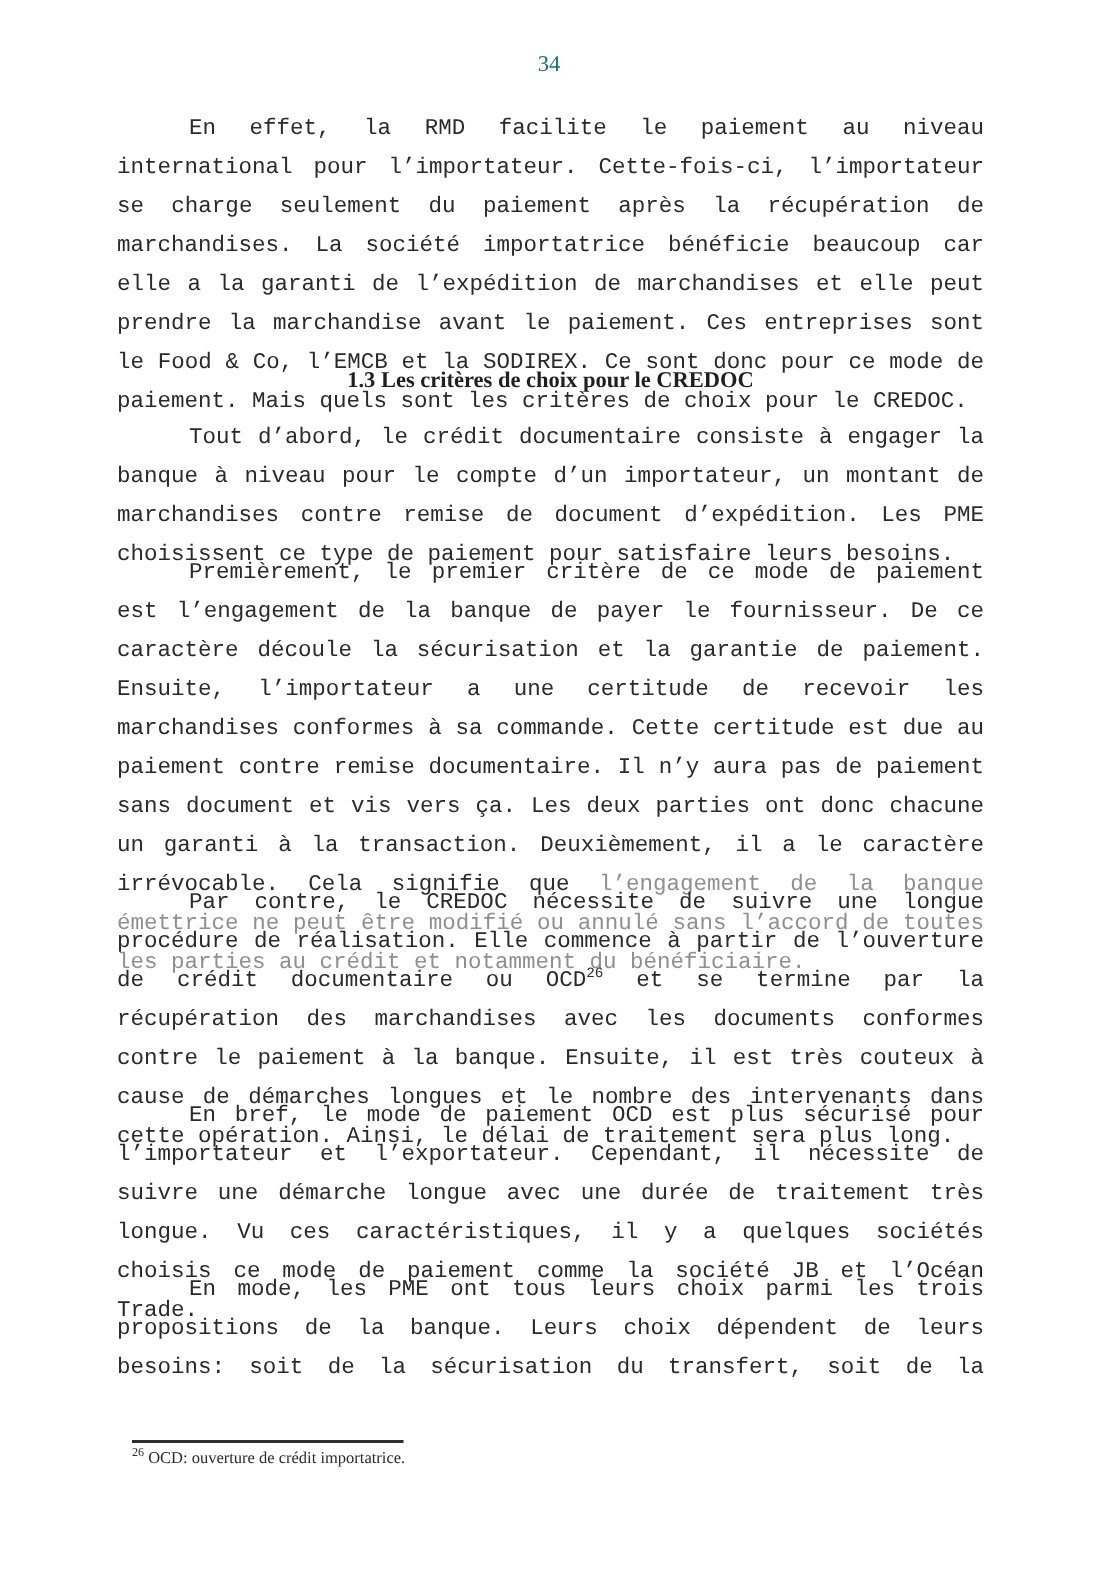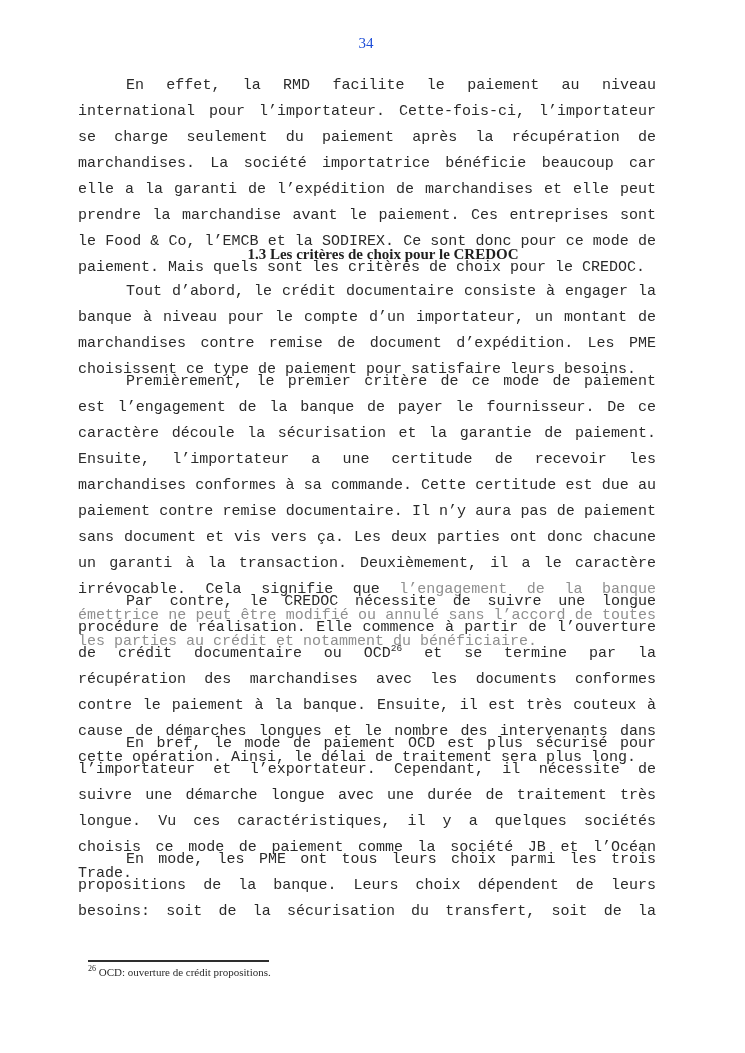--- a/index.html
+++ b/index.html
@@ -18,21 +18,21 @@
     background: #ffffff;
   }
   .page-number {
     position: absolute;
     top: 33px;
     left: 0;
     width: 732px;
     text-align: center;
     font-size: 15px;
     line-height: 20px;
-    color: #1d4ed8;
+    color: #0f766e;
   }
   .content {
     position: absolute;
     top: 73px;
     left: 78px;
     width: 578px;
   }
   .para {
     position: absolute;
     left: 0;
@@ -41,21 +41,21 @@
     font-size: 15px;
     line-height: 26px;
     text-align: justify;
     text-indent: 48px;
     color: #2a2a2a;
     hyphens: none;
     font-family: Liberation Mono, monospace;
   }
   .heading {
     position: absolute;
-    left: 16px;
+    left: 0;
     width: 578px;
     margin: 0;
     font-size: 15px;
     line-height: 26px;
     font-weight: bold;
     text-align: center;
     text-indent: 0;
     color: #1f1f1f;
   }
   .gray-text { color: #8f8f8f; }
@@ -112,15 +112,15 @@
     <p class="para" style="top:516px"><span>Par contre, le CREDOC nécessite de suivre une longue procédure de réalisation. Elle commence à partir de l’ouverture de crédit documentaire ou OCD</span><sup class="fn-ref">26</sup><span> et se termine par la récupération des marchandises avec les documents conformes contre le paiement à la banque. Ensuite, il est très couteux à cause de démarches longues et le nombre des intervenants dans cette opération. Ainsi, le délai de traitement sera plus long.</span></p>
 
     <p class="para" style="top:658px">En bref, le mode de paiement OCD est plus sécurisé pour l’importateur et l’exportateur. Cependant, il nécessite de suivre une démarche longue avec une durée de traitement très longue. Vu ces caractéristiques, il y a quelques sociétés choisis ce mode de paiement comme la société JB et l’Océan Trade.</p>
 
     <p class="para last-line-justified" style="top:774px">En mode, les PME ont tous leurs choix parmi les trois propositions de la banque. Leurs choix dépendent de leurs besoins: soit de la sécurisation du transfert, soit de la facilité du transfert, soit la qualité du service et soit le délai de traitement de l’opération, le coût de</p>
 
   </div>
 
   <div class="footnote-sep"></div>
 
-  <div class="footnote"><sup>26</sup><span> OCD: ouverture de crédit propositions.</span></div>
+  <div class="footnote"><sup>26</sup><span> OCD: ouverture de crédit importatrice.</span></div>
 
 </div>
 
 </body></html>

